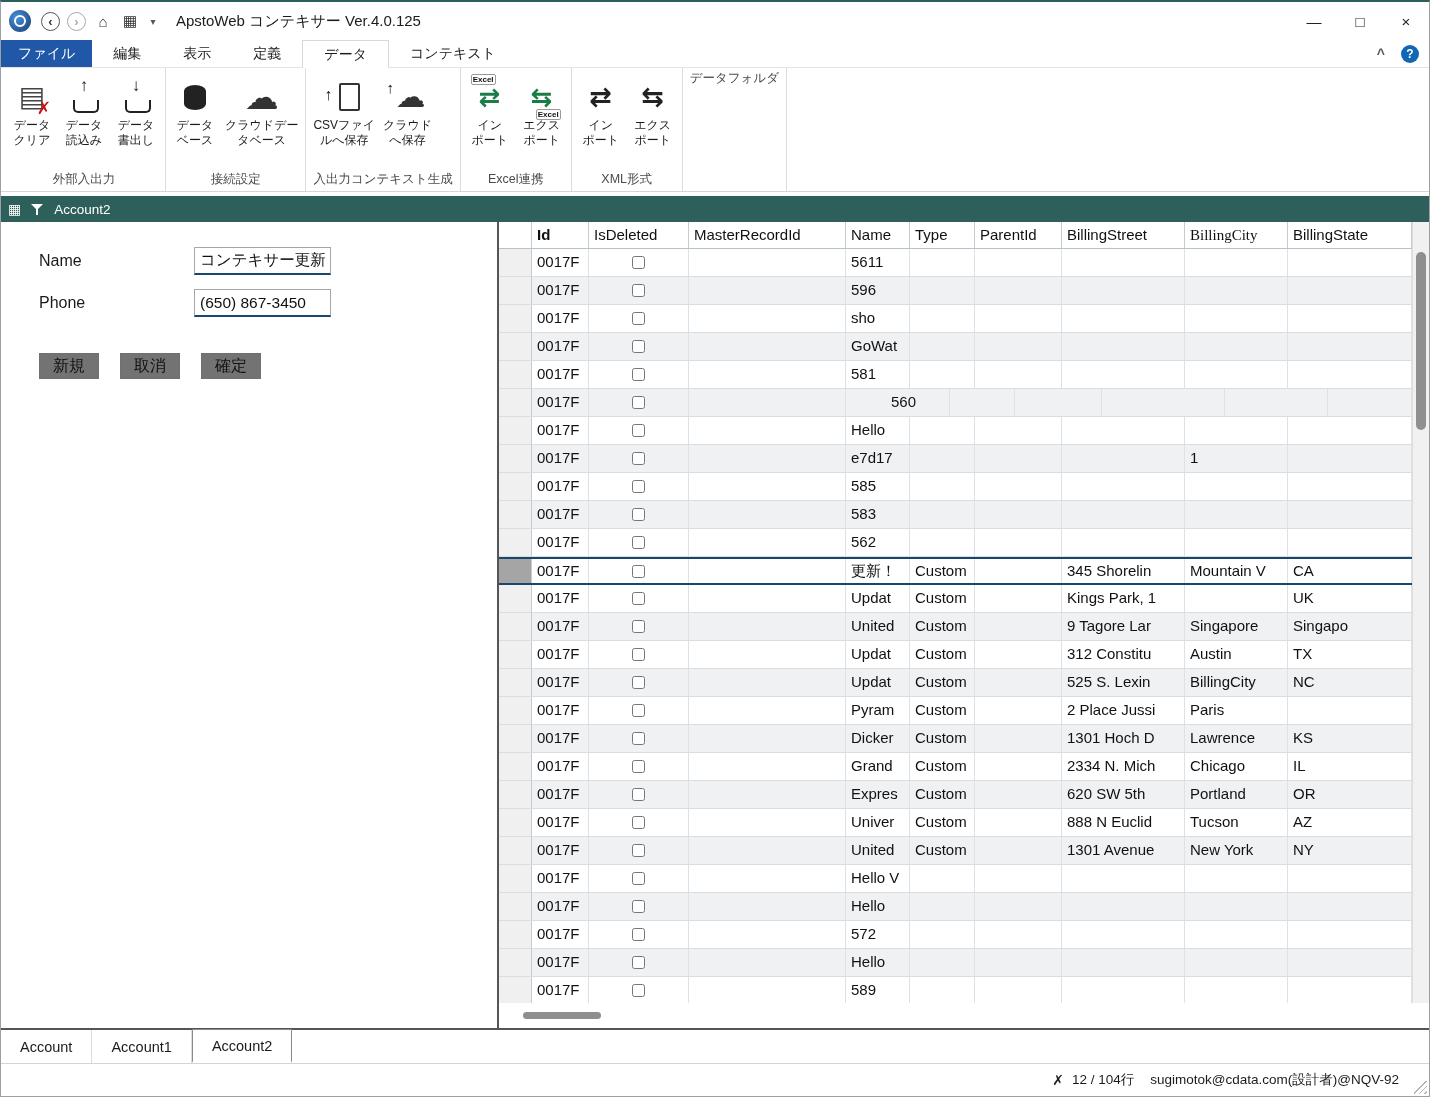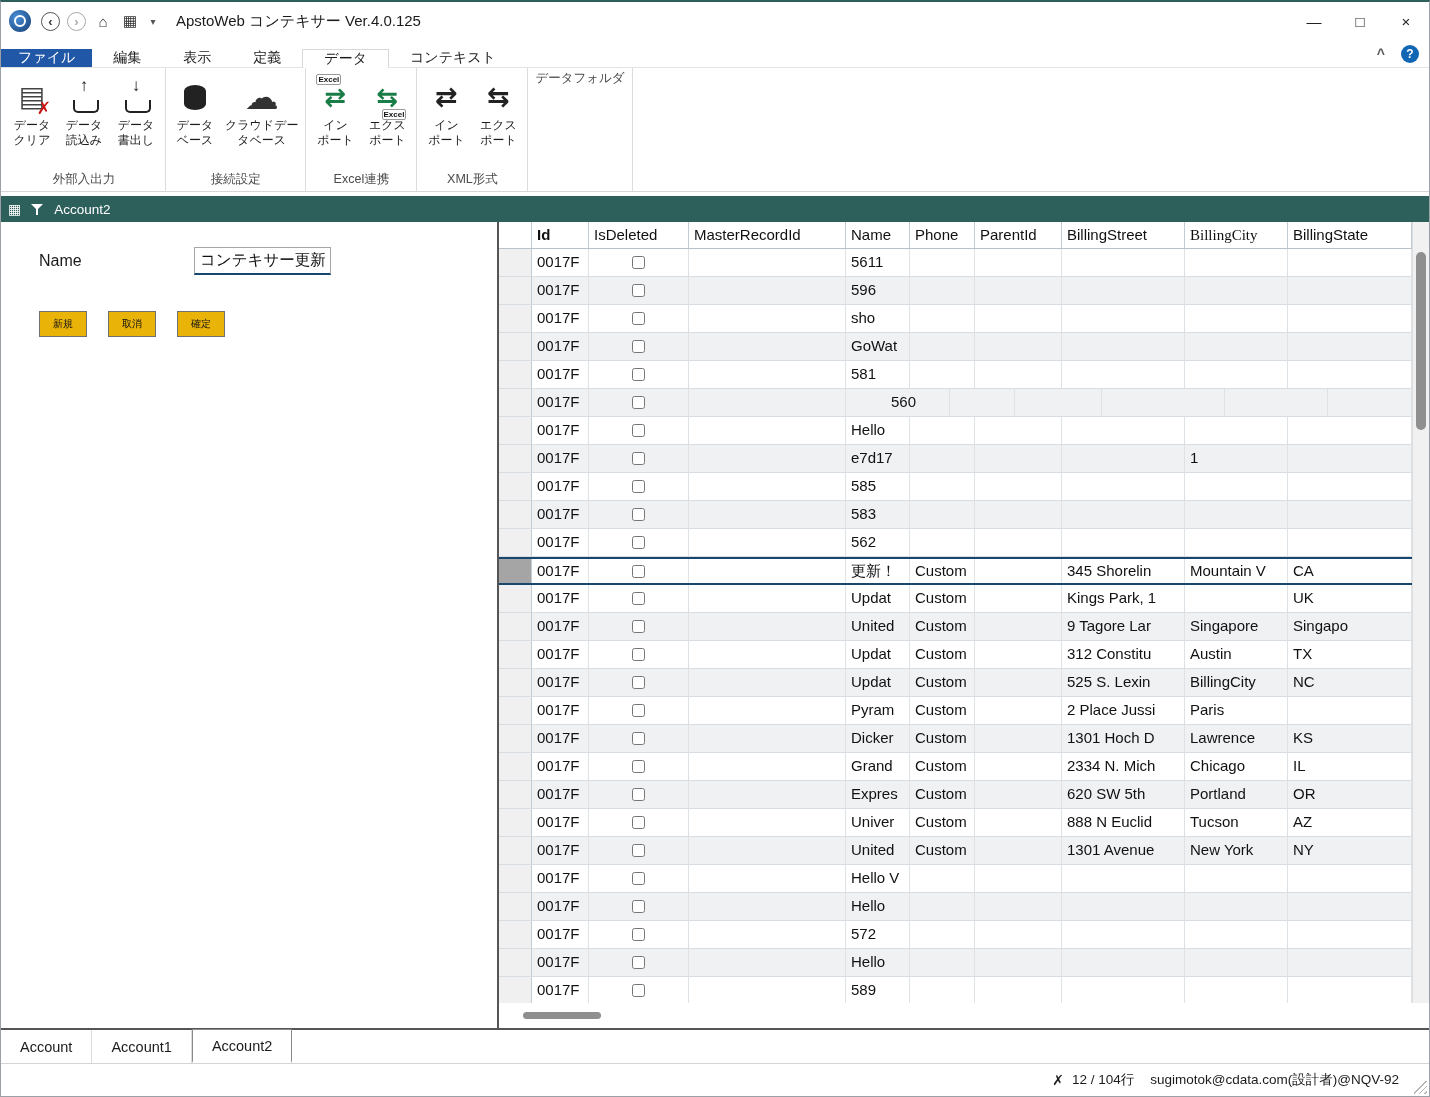--- a/index.html
+++ b/index.html
@@ -13,21 +13,21 @@
   .app-logo::after{content:"";width:8px;height:8px;border:2px solid #fff;border-radius:50%;}
   .tb-btn{display:inline-flex;align-items:center;justify-content:center;width:20px;height:20px;margin-right:7px;font-size:15px;color:#333;cursor:default;}
   .circle{width:19px;height:19px;border:1.5px solid #555;border-radius:50%;font-size:13px;font-weight:bold;}
   .circle.dim{border-color:#a9a9a9;color:#a9a9a9;}
   .tb-btn.caret{width:12px;font-size:10px;color:#555;}
   .tb-title{font-size:15px;color:#1b1b1b;margin-left:10px;}
   .win-ctl{width:46px;height:38px;display:inline-flex;align-items:center;justify-content:center;font-size:15px;color:#222;}
 
   
   .menubar{height:28px;display:flex;align-items:stretch;border-bottom:1px solid #e4e4e4;background:#fff;}
-  .menu-tabs{display:flex;align-items:flex-end;}
+  .menu-tabs{display:flex;}
   .menu-tab{display:flex;align-items:center;justify-content:center;padding:0 21px;font-size:14px;color:#1b1b1b;}
   .menu-tab.file-tab{background:#2057a7;color:#fff;padding:0 17px;}
   .menu-tab.active{background:#fff;border:1px solid #d8d8d8;border-bottom:none;margin-bottom:-1px;}
   .collapse{align-self:center;font-size:14px;color:#555;margin-right:16px;font-weight:bold;}
   .help{align-self:center;width:18px;height:18px;border-radius:50%;background:#1267b5;color:#fff;display:inline-flex;align-items:center;justify-content:center;font-size:12px;font-weight:bold;margin-right:10px;}
 
   
   .ribbon{height:124px;background:#fff;border-bottom:1px solid #d6d6d6;display:flex;align-items:stretch;padding-left:2px;margin-bottom:4px;}
   .rgroup{display:flex;flex-direction:column;border-right:1px solid #dcdcdc;padding:0 3px;}
   .rbuttons{display:flex;flex:1;align-items:flex-start;padding-top:8px;}
@@ -65,21 +65,21 @@
   .sh-title{font-size:13.5px;}
 
   
   .main{height:808px;display:flex;border-bottom:2px solid #555;}
   .left-panel{width:534px;border-right:2px solid #555;background:#fff;padding:25px 0 0 38px;position:relative;}
   .form-row{display:flex;align-items:center;margin-bottom:14px;height:28px;position:relative;}
   .form-label{font-size:16px;color:#1b1b1b;width:155px;white-space:nowrap;overflow:hidden;}
   .form-input{width:137px;height:28px;border:1px solid #a6a6a6;border-bottom:2px solid #17466e;font-size:15.5px;padding:1px 5px;font-family:"Liberation Sans","DejaVu Sans",sans-serif;color:#111;outline:none;}
   .form-input.right{text-align:right;}
   .form-buttons{margin-top:36px;}
-  .form-btn{border:1px solid #707070;background:#eab308;font-size:10px;height:26px;padding:0 13px;margin-right:21px;font-family:"Liberation Sans","DejaVu Sans",sans-serif;color:#111;}
+  .form-btn{border:1px solid #707070;background:#737373;font-size:16px;height:26px;padding:0 13px;margin-right:21px;font-family:"Liberation Sans","DejaVu Sans",sans-serif;color:#111;}
 
   
   .grid-panel{flex:1;position:relative;display:flex;flex-direction:column;padding-right:17px;background:#fff;}
   .grid-header{height:27px;display:flex;border-bottom:1px solid #b9c2c9;background:#fff;}
   .gh-cell{font-size:15px;line-height:26px;padding-left:5px;border-right:1px solid #c3ccd3;white-space:nowrap;overflow:hidden;color:#111;flex-shrink:0;}
   .gh-cell.bold{font-weight:bold;}
   .grid-body{height:756px;overflow:hidden;}
   .g-row{height:28px;display:flex;border-bottom:1px solid #d7dde2;background:#fff;}
   .g-row.alt{background:#eff1f3;}
   .g-rowheader{background:#f0f0f0;border-right:1px solid #c3ccd3;flex-shrink:0;}
@@ -181,20 +181,39 @@
               <div>クラウドデー</div>
               <div>タベース</div>
             </div>
           </div>
         </div>
         <div class="rgroup-label">接続設定</div>
       </div>
       <div class="rgroup">
         <div class="rbuttons">
           <div class="rbtn">
+            <div class="ric save-to-csv-icon"></div>
+            <div class="rlabel">
+              <div>CSVファイ</div>
+              <div>ルへ保存</div>
+            </div>
+          </div>
+          <div class="rbtn">
+            <div class="ric save-to-cloud-icon"></div>
+            <div class="rlabel">
+              <div>クラウド</div>
+              <div>へ保存</div>
+            </div>
+          </div>
+        </div>
+        <div class="rgroup-label">入出力コンテキスト生成</div>
+      </div>
+      <div class="rgroup">
+        <div class="rbuttons">
+          <div class="rbtn">
             <div class="ric excel-import-icon"></div>
             <div class="rlabel">
               <div>イン</div>
               <div>ポート</div>
             </div>
           </div>
           <div class="rbtn">
             <div class="ric excel-export-icon"></div>
             <div class="rlabel">
               <div>エクス</div>
@@ -233,32 +252,36 @@
     <span class="filter-funnel"></span>
     <span class="sh-title">Account2</span>
   </div>
 
   <div class="main">
     <div class="left-panel">
       <div id="form-fields">
           <div class="form-row">
             <label class="form-label">Name</label>
             <input class="form-input" value="コンテキサー更新！" style="">
+          </div>
+          <div class="form-row">
+            <label class="form-label">Phone</label>
+            <input class="form-input" value="(650) 867-3450" style="">
           </div>
         </div>
       <div id="form-buttons" class="form-buttons"><button class="form-btn">新規</button><button class="form-btn">取消</button><button class="form-btn">確定</button></div>
     </div>
     <div class="grid-panel">
       <div class="grid-header" id="grid-header">
           <div class="gh-cell" style="width: 33px;"></div>
           <div class="gh-cell bold" style="width: 57px;">Id</div>
           <div class="gh-cell" style="width: 100px;">IsDeleted</div>
           <div class="gh-cell" style="width: 157px;">MasterRecordId</div>
           <div class="gh-cell" style="width: 64px;">Name</div>
-          <div class="gh-cell" style="width: 65px;">Phone</div>
+          <div class="gh-cell" style="width: 65px;">Type</div>
           <div class="gh-cell" style="width: 87px;">ParentId</div>
           <div class="gh-cell" style="width: 123px;">BillingStreet</div>
           <div class="gh-cell" style="width: 103px; font-family: Liberation Serif, serif;">BillingCity</div>
           <div class="gh-cell" style="width: 84px; flex: 1 1 0%;">BillingState</div>
         </div>
       <div class="grid-body" id="grid-body">
           <div class="g-row">
             <div class="g-rowheader" style="width: 33px;"></div>
             <div class="g-cell" style="width: 57px;">0017F</div>
             <div class="g-cell chk" style="width: 100px;">

